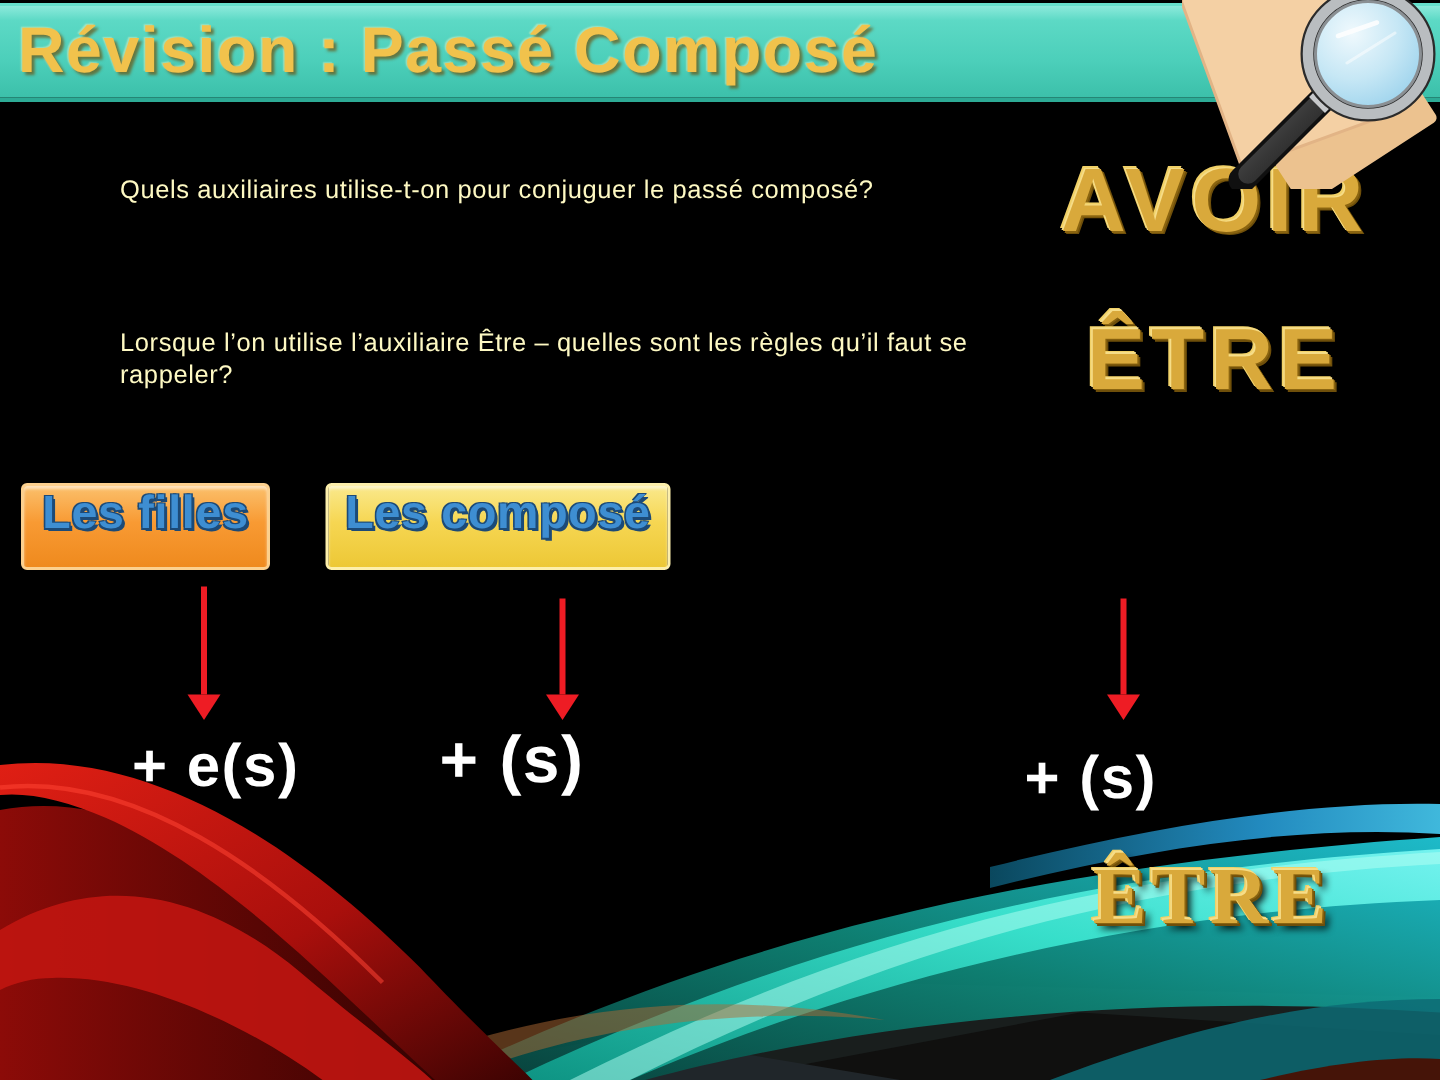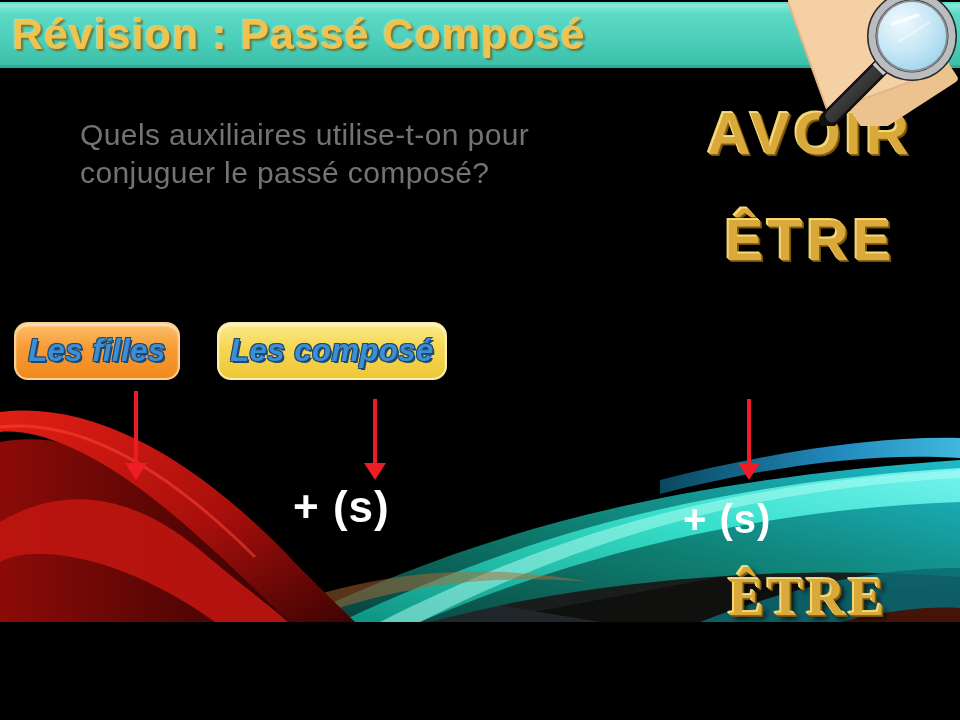--- a/index.html
+++ b/index.html
@@ -1,18 +1,18 @@
 <!DOCTYPE html>
 <html><head>
 <meta charset="utf-8">
 <style>
   * { margin:0; padding:0; box-sizing:border-box; }
   html,body { background:#000; }
   .slide {
-    position:relative; width:960px; height:622px; background:#000;
+    position:relative; width:960px; height:720px; background:#000;
     overflow:hidden; font-family:"Liberation Sans", sans-serif;
   }
 
   
   .title-bar {
     position:absolute; left:0; top:2px; width:960px; height:66px; z-index:3;
     background:linear-gradient(180deg,#8ceadb 0%, #5cd9c5 16%, #4ccfba 60%, #3cc0aa 100%);
     border-top:2px solid #66e0cc; border-bottom:3px solid #2dab96;
     display:flex; align-items:center; padding-left:12px;
   }
@@ -21,21 +21,21 @@
     text-shadow:2px 2px 2px rgba(110,70,0,.65), -1px -1px 1px rgba(255,244,190,.45);
   }
   .red-wedge {
     position:absolute; left:0; top:68px; width:590px; height:23px; z-index:1;
     background:linear-gradient(90deg,#70090 e,#70090e 0%, #b81414 22%, #8f0f0f 45%, #1a0000 85%, #000 100%);
     clip-path:polygon(0 0, 100% 0, 0 100%);
   }
 
   
   .question {
-    position:absolute; color:#737373; font-size:30px; line-height:1.26;
+    position:absolute; color:#fef9c3; font-size:17px; line-height:1.26;
     letter-spacing:.4px; z-index:2;
   }
   .q1 { left:80px; top:116px; width:565px; }
   .q2 { left:80px; top:218px; width:575px; }
   .q3 { left:80px; top:588px; width:565px; z-index:5; }
 
   
   .gold3d {
     position:absolute; font-weight:bold; color:#d9a93b; letter-spacing:4px;
     text-align:center; z-index:2;
@@ -45,24 +45,23 @@
   }
   .avoir     { left:698px; top:99px;  width:224px; font-size:60px; }
   .etre-top  { left:700px; top:206px; width:220px; font-size:58px; }
   .etre-bottom {
     left:718px; top:566px; width:180px; font-size:54px; z-index:5;
     font-family:"Liberation Serif", serif; letter-spacing:3px;
   }
 
   
   .cat-box {
-    position:absolute; z-index:2; border-radius:14px;
-    display:flex; align-items:center; justify-content:center;
+    position:absolute; z-index:2; border-radius:4px;
+    display:flex; align-items:flex-start; justify-content:center;
     box-shadow:3px 4px 5px rgba(0,0,0,.65), inset 0 2px 2px rgba(255,255,255,.55);
-    font-style:italic;
   }
   .box-filles  { left:14px;  top:322px; width:166px; height:58px;
     background:linear-gradient(180deg,#fbc06c 0%, #f89a33 45%, #ef8a1e 100%);
     border:2px solid #fcd08e; }
   .box-garcons { left:217px; top:322px; width:230px; height:58px;
     background:linear-gradient(180deg,#fae98c 0%, #f6d652 45%, #edc836 100%);
     border:2px solid #fdefab; }
   .box-both    { left:471px; top:319px; width:472px; height:62px;
     background:linear-gradient(180deg,#b8e180 0%, #93cc4c 45%, #82c13b 100%);
     border:3px solid #69a72d; }
@@ -167,20 +166,21 @@
       <line x1="102" y1="58" x2="90" y2="70" stroke="#c7c9cb" stroke-width="15"></line>
       <circle cx="124" cy="36" r="40" fill="none" stroke="#2b2b2b" stroke-width="10"></circle>
       <circle cx="124" cy="36" r="40" fill="none" stroke="#b9bdc0" stroke-width="7"></circle>
       <circle cx="124" cy="36" r="35" fill="url(#lensGrad)" stroke="#8a8f93" stroke-width="2"></circle>
       <path d="M104 24 L130 15" stroke="#ffffff" stroke-width="3" opacity="0.85" stroke-linecap="round"></path>
       <path d="M110 42 L142 22" stroke="#ffffff" stroke-width="2" opacity="0.5" stroke-linecap="round"></path>
     </svg>
   </div>
 
   <p class="question q1">Quels auxiliaires utilise-t-on pour conjuguer le passé composé?</p>
+  <p class="question q2">Lorsque l’on utilise l’auxiliaire Être – quelles sont les règles qu’il faut se rappeler?</p>
 
   <div class="gold3d avoir">AVOIR</div>
   <div class="gold3d etre-top">ÊTRE</div>
   <div class="gold3d etre-bottom">ÊTRE</div>
 
   <div class="cat-box box-filles">
     <span class="cat-label">Les filles</span>
   </div>
   <div class="cat-box box-garcons">
     <span class="cat-label">Les composé</span>
@@ -192,16 +192,17 @@
   </div>
   <div class="arrow arrow2">
     <div class="shaft"></div>
       <div class="head"></div>
   </div>
   <div class="arrow arrow3">
     <div class="shaft"></div>
       <div class="head"></div>
   </div>
 
+  <div class="suffix suffix1">+ e(s)</div>
   <div class="suffix suffix2">+ (s)</div>
   <div class="suffix suffix3">+ (s)</div>
 
 </div>
 
 </body></html>

